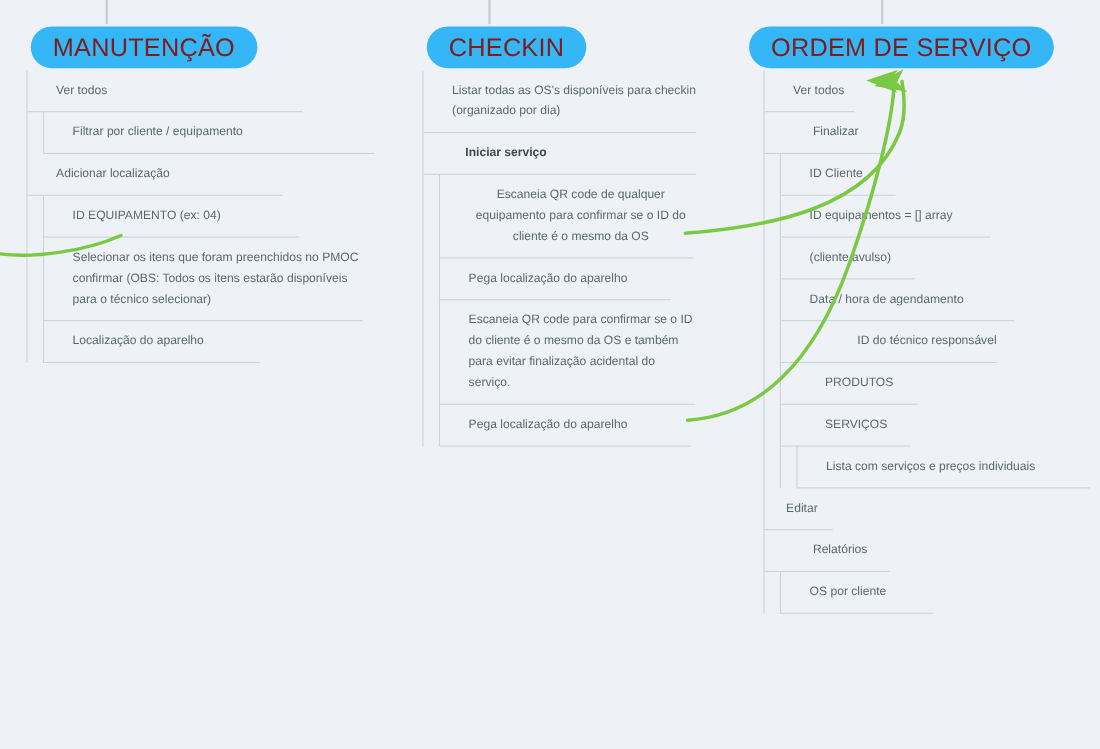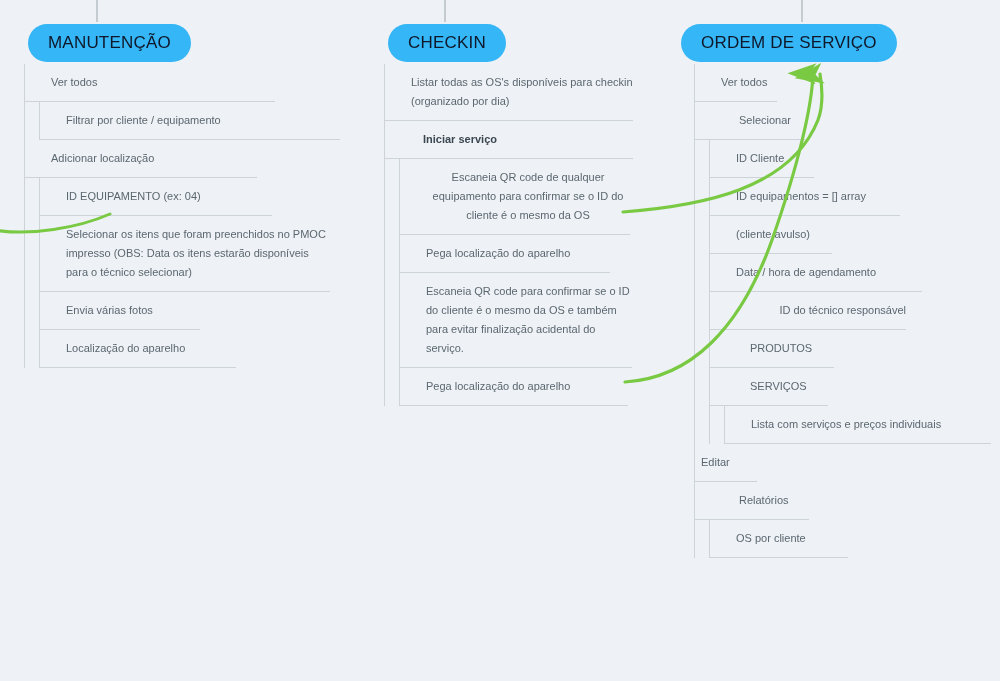--- a/index.html
+++ b/index.html
@@ -20,25 +20,25 @@
   #col-manutencao{left:0px;width:340px;}
   #col-checkin{left:372px;width:290px;}
   #col-ordem{left:676px;width:324px;}
 
   
   .stub{position:absolute;top:0;width:2px;height:22px;background:#c4ccd2;}
 
   .pill{
     position:absolute;top:24px;
     background:#35b6f6;
-    color:#0f172a;
+    color:#7f1d1d;
     border-radius:22px;
     height:38px;line-height:38px;
     padding:0 20px;
-    font-size:17px;
+    font-size:23px;
     letter-spacing:.2px;
     white-space:nowrap;
     box-sizing:border-box;
   }
   #col-manutencao .pill{left:28px;}
   #col-checkin   .pill{left:16px;}
   #col-ordem     .pill{left:5px;}
 
   
   .tree{position:absolute;top:64px;left:0;width:100%;}
@@ -94,22 +94,21 @@
         <div class="node w-a">Ver todos</div>
 
         <div class="group">
           <div class="node w-b">Filtrar por cliente / equipamento</div>
         </div>
 
         <div class="node w-e">Adicionar localização</div>
 
         <div class="group">
           <div class="node w-e">ID EQUIPAMENTO (ex: 04)</div>
-          <div class="node w-b" style="width:290px;">Selecionar os itens que foram preenchidos no PMOC impresso (OBS: Data os itens estarão disponíveis para o técnico selecionar)</div>
-          <div class="node w-f">Envia várias fotos</div>
+          <div class="node w-b" style="width:290px;">Selecionar os itens que foram preenchidos no PMOC confirmar (OBS: Todos os itens estarão disponíveis para o técnico selecionar)</div>
           <div class="node w-h">Localização do aparelho</div>
         </div>
 
       </div>
     </div>
   </div>
 
   <div class="column" id="col-checkin">
     <div class="stub" style="left:72px;"></div>
     <div class="pill">CHECKIN</div>
@@ -137,39 +136,39 @@
   </div>
 
   <div class="column" id="col-ordem">
     <div class="stub" style="left:125px;"></div>
     <div class="pill">ORDEM DE SERVIÇO</div>
 
     <div class="tree">
       <div class="group" style="margin-left:18px;">
 
         <div class="node w-o" style="width:82px;">Ver todos</div>
-        <div class="node w-l" style="width:110px;padding-left:44px;">Selecionar</div>
+        <div class="node w-l" style="width:110px;padding-left:44px;">Finalizar</div>
 
         <div class="group">
           <div class="node w-m" style="width:104px;">ID Cliente</div>
           <div class="node w-n" style="width:190px;">ID equipamentos = [] array</div>
           <div class="node w-m" style="width:122px;">(cliente avulso)</div>
           <div class="node w-n" style="width:212px;">Data / hora de agendamento</div>
           <div class="node w-n" style="width:196px;text-align:right;">ID do técnico responsável</div>
           <div class="node caps w-m" style="width:124px;padding-left:40px;">PRODUTOS</div>
 
 
           <div class="node caps w-m" style="width:118px;padding-left:40px;">SERVIÇOS</div>
 
           <div class="group">
             <div class="node w-i" style="width:266px;">Lista com serviços e preços individuais</div>
           </div>
         </div>
 
-        <div class="node" style="width:62px;padding-left:6px;">Editar</div>
+        <div class="node" style="width:62px;padding-left:6px;text-align:center;">Editar</div>
         <div class="node" style="width:114px;padding-left:44px;">Relatórios</div>
 
         <div class="group">
           <div class="node" style="width:138px;">OS por cliente</div>
 
         </div>
 
       </div>
     </div>
   </div>

